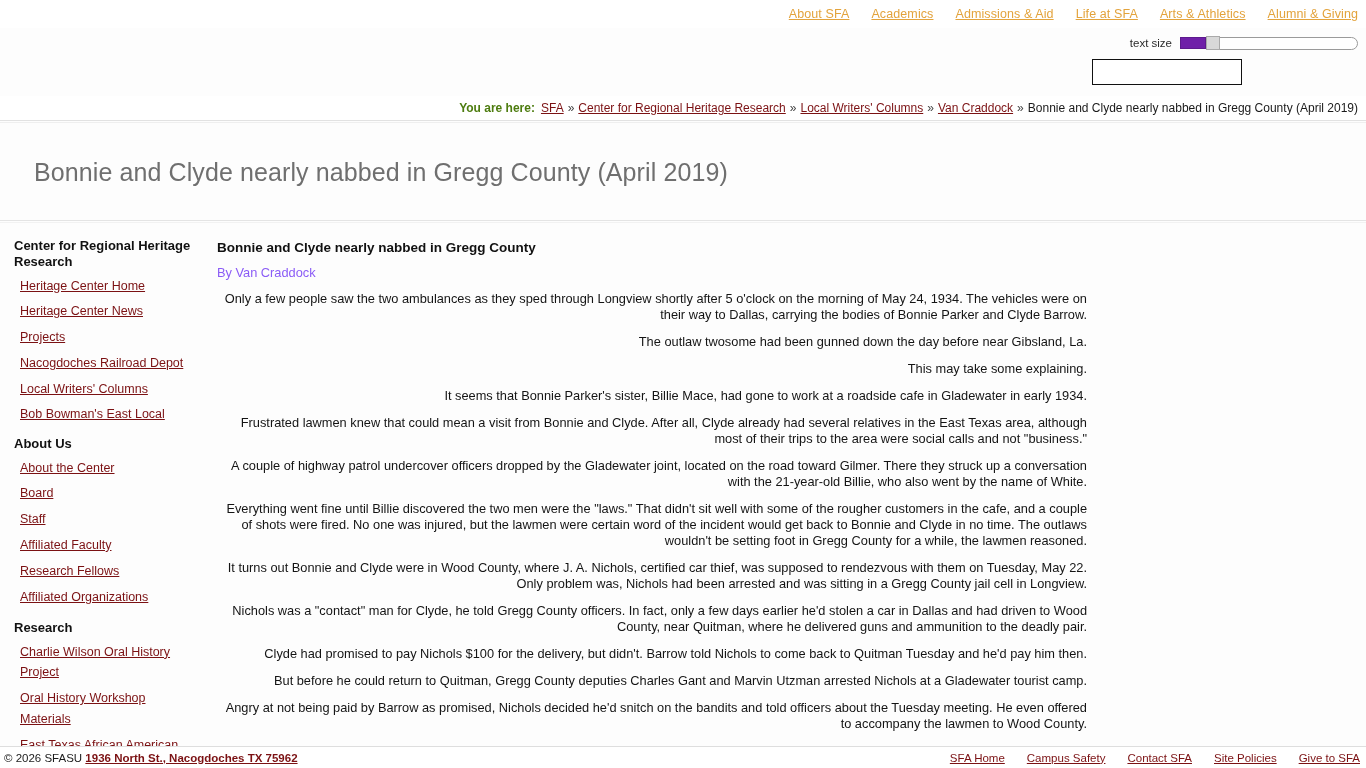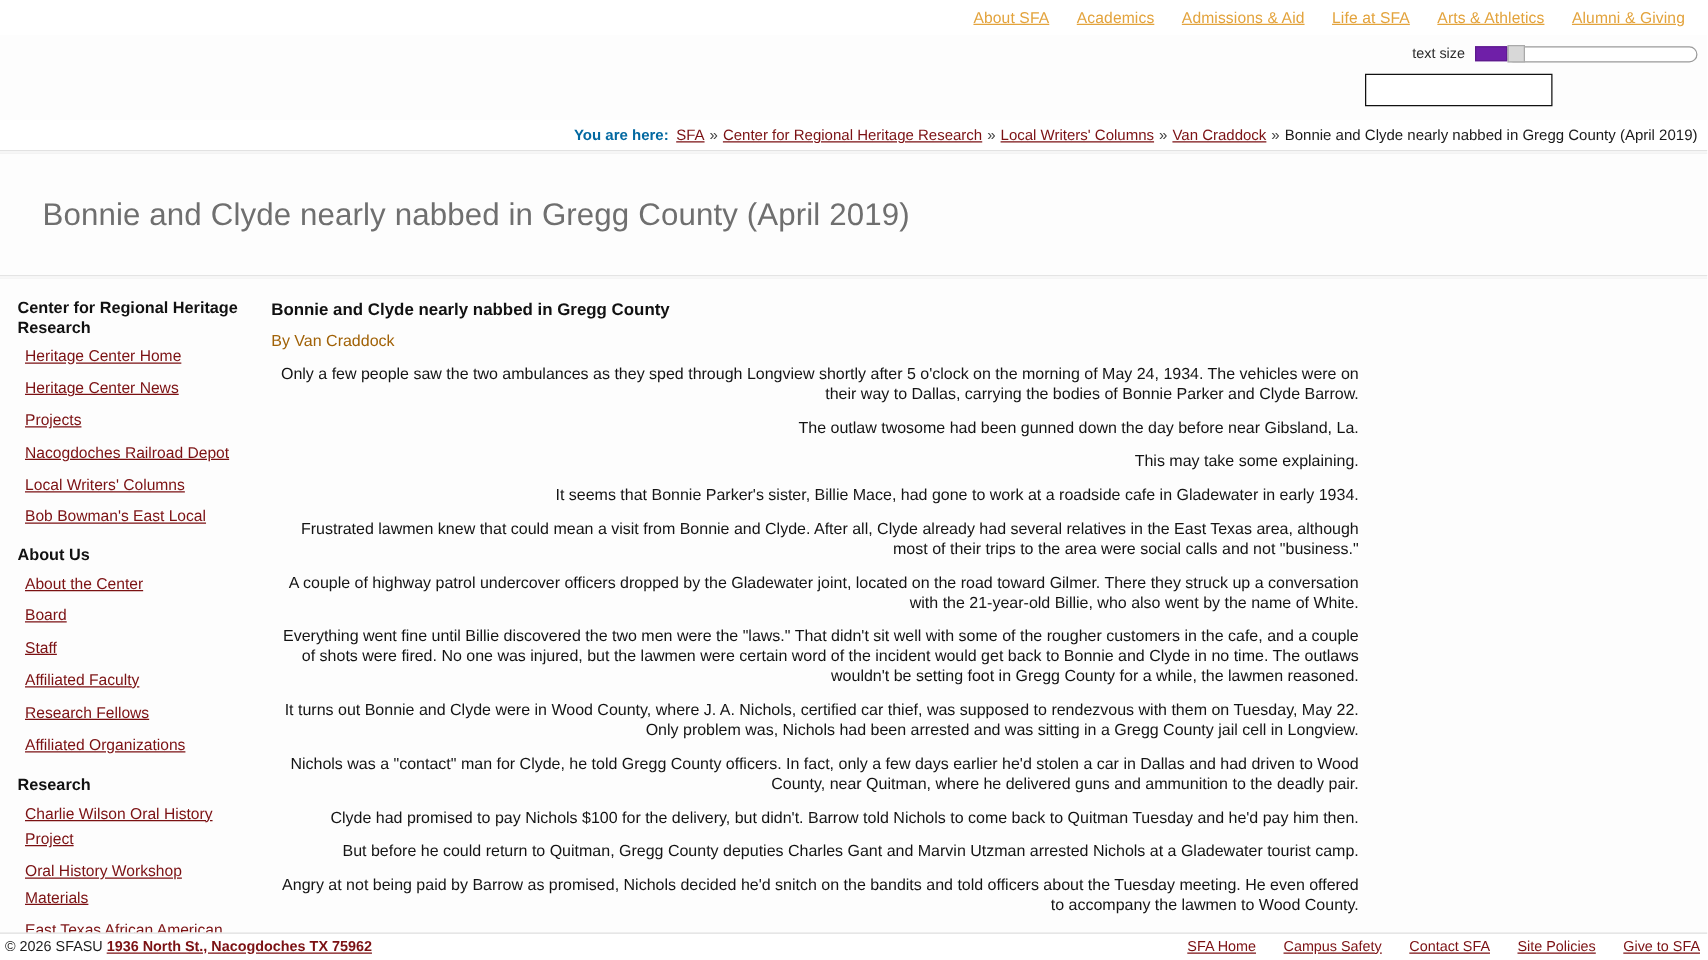--- a/index.html
+++ b/index.html
@@ -17,21 +17,21 @@
   }
 
   
   .topnav {
     position: absolute;
     top: 0; left: 0; right: 0;
     height: 28px;
     display: flex;
     justify-content: flex-end;
     align-items: center;
-    padding-right: 18px;
+    padding-right: 8px;
     gap: 22px;
     background: #ffffff;
   }
   .topnav a {
     color: #e3a33c;
     font-size: 12.5px;
     text-decoration: underline;
     white-space: nowrap;
     letter-spacing: .1px;
   }
@@ -104,21 +104,21 @@
     align-items: center;
     padding-right: 8px;
     font-size: 12px;
     color: #1a1a1a;
     white-space: nowrap;
     background: #ffffff;
   }
   .breadcrumb-band .youarehere {
     font-weight: bold;
     margin-right: 6px;
-    color: #0369a1;
+    color: #4d7c0f;
   }
   .breadcrumb-band a {
     color: #7b1113;
     text-decoration: underline;
   }
   .breadcrumb-band .sep {
     margin: 0 4px;
     color: #444;
   }
   .breadcrumb-band .current { color: #1a1a1a; }
@@ -201,21 +201,21 @@
     overflow: hidden;
   }
   .article-title {
     font-size: 13.5px;
     font-weight: bold;
     color: #111111;
     margin: 0 0 10px 0;
   }
   .byline {
     font-size: 12.8px;
-    color: #a16207;
+    color: #8b5cf6;
     margin: 0 0 11px 0;
   }
   .content p.body {
     font-size: 12.8px;
     line-height: 16px;
     color: #141414;
     margin: 0 0 11px 0;
     text-align: right;
   }
   .rightrail {

